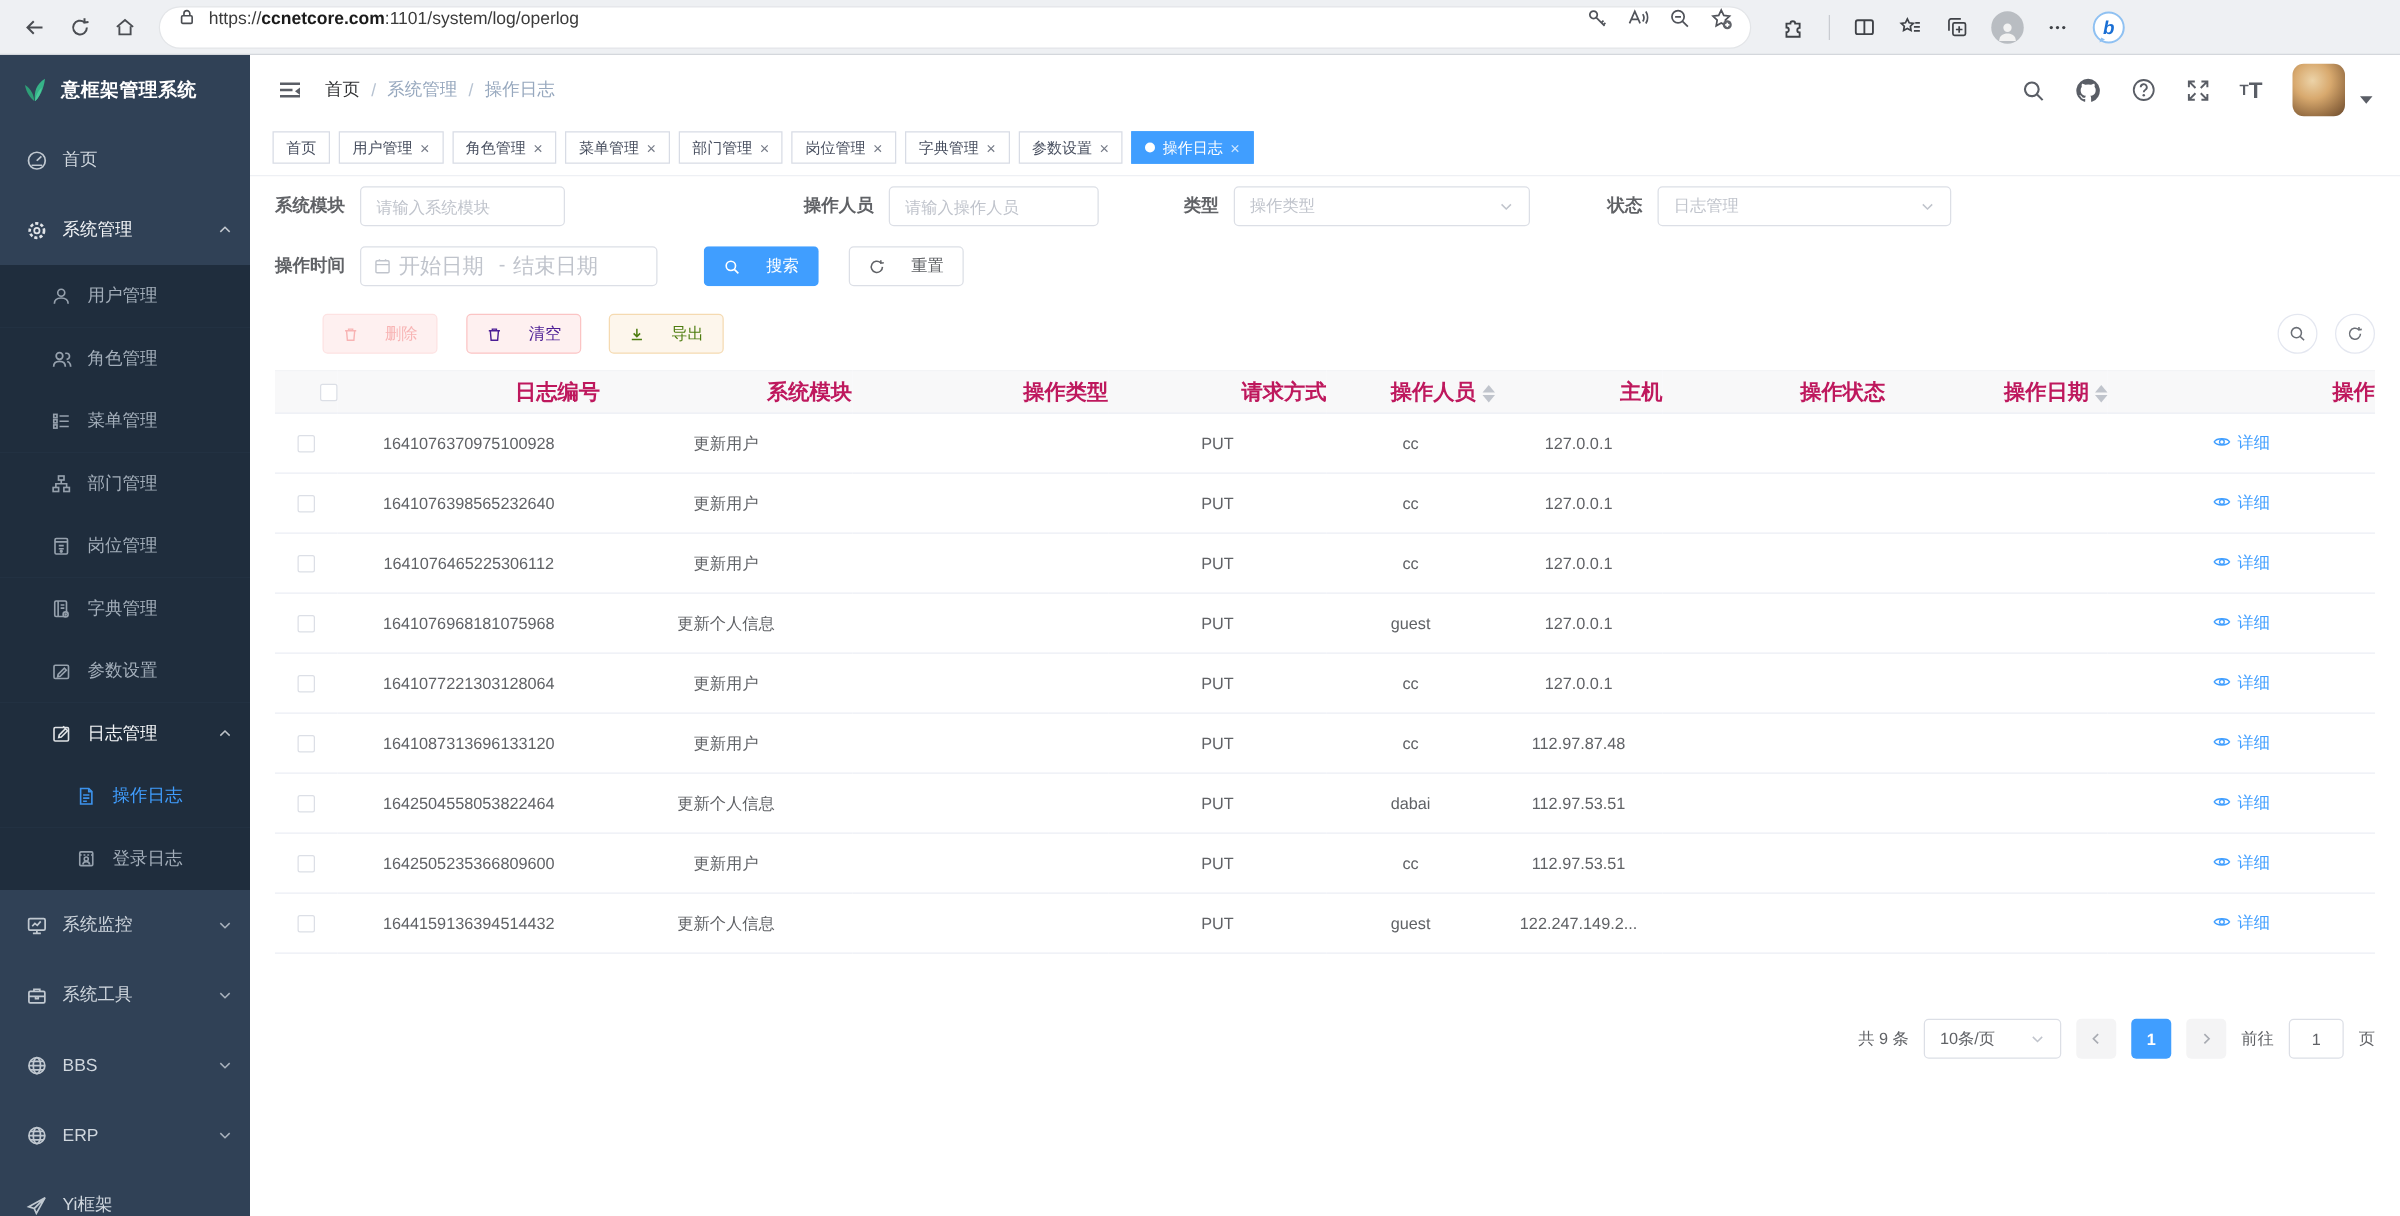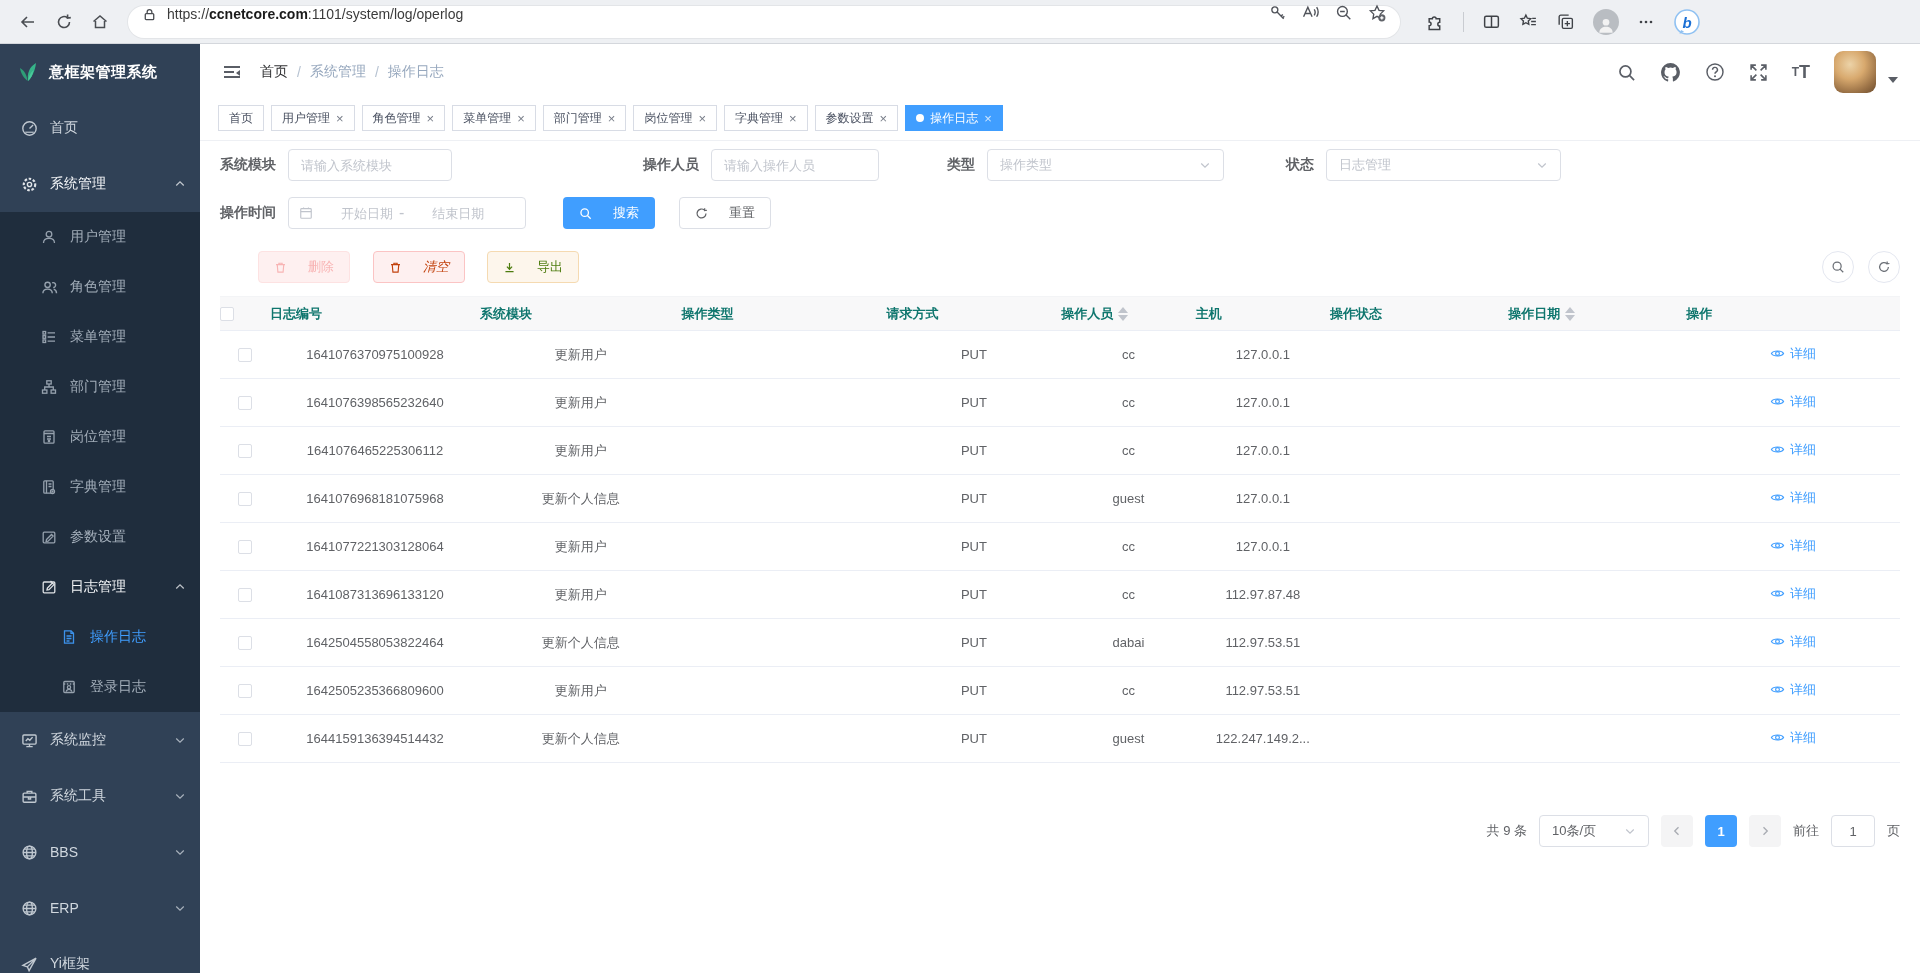--- a/index.html
+++ b/index.html
@@ -3,21 +3,21 @@
 <meta charset="utf-8">
 <style>
   * { box-sizing: border-box; margin: 0; padding: 0; }
   html,body { width:1920px; height:973px; overflow:hidden; }
   body { font-family:"Liberation Sans","DejaVu Sans",sans-serif; background:#fff; }
   svg { display:block; }
 
   
   .browser-bar{height:44px;background:#eef0f3;border-bottom:1px solid #d4d7dc;display:flex;align-items:center;padding:0 10px;}
   .bicon{width:36px;height:36px;display:flex;align-items:center;justify-content:center;border-radius:6px;color:#4a4d52;flex-shrink:0;cursor:pointer;}
-  .url-pill{width:1272px;height:32px;margin-left:10px;background:#fff;border-radius:16px;display:flex;align-items:flex-end;padding:16px 14px;box-shadow:0 0 0 1px #e3e5e8;}
+  .url-pill{width:1272px;height:32px;margin-left:10px;background:#fff;border-radius:16px;display:flex;align-items:flex-start;padding:0 14px;box-shadow:0 0 0 1px #e3e5e8;}
   .url-text{font-size:14px;color:#3b3b3b;margin-left:10px;white-space:nowrap;}
   .url-text b{color:#1b1b1b;}
   .pill-icons{margin-left:auto;display:flex;align-items:center;gap:16px;color:#50535a;}
   .chrome-right{display:flex;align-items:center;gap:18px;margin-left:26px;margin-right:104px;color:#3f4247;}
   .vsep{width:1px;height:20px;background:#c9ccd1;}
   .profile-circle{width:26px;height:26px;border-radius:50%;background:#b9bdc2;display:flex;align-items:end;justify-content:center;overflow:hidden;}
 
   
   .app{display:flex;height:929px;}
   .sidebar{width:200px;flex-shrink:0;background:#304156;overflow:hidden;}
@@ -65,35 +65,35 @@
   .fr2{margin-top:16px;}
   .tbox{height:32px;border:1px solid #dcdfe6;border-radius:4px;font-size:13px;color:#606266;padding:0 12px;outline:none;}
   .tbox::placeholder{color:#c0c4cc;}
   #g-operator{margin-left:191px;}
   #g-type{margin-left:68px;}
   #g-status{margin-left:62px;}
   .select{height:32px;border:1px solid #dcdfe6;border-radius:4px;display:flex;align-items:center;padding:0 12px;cursor:pointer;background:#fff;}
   .select .ph{font-size:13px;color:#c0c4cc;}
   .select .sel-chev{margin-left:auto;color:#c0c4cc;}
   .datebox{width:238px;height:32px;border:1px solid #dcdfe6;border-radius:4px;display:flex;align-items:center;padding:0 10px;gap:6px;color:#c0c4cc;}
-  .datebox input{border:none;outline:none;width:74px;font-size:13px;text-align:right;color:#606266;}
+  .datebox input{border:none;outline:none;width:74px;font-size:17px;text-align:left;color:#606266;}
   .datebox input::placeholder{color:#c0c4cc;}
   .btn{height:32px;border-radius:4px;font-size:13px;display:inline-flex;align-items:center;justify-content:center;gap:21px;cursor:pointer;border:1px solid transparent;padding:0 15px;white-space:nowrap;}
   .btn-primary{background:#409eff;color:#fff;margin-left:37px;}
   .btn-plain{background:#fff;border-color:#dcdfe6;color:#606266;margin-left:24px;}
   .btn-danger-disabled{background:#fef0f0;border-color:#fde2e2;color:#f8b4b4;cursor:not-allowed;margin-left:38px;}
-  .btn-danger{background:#fef0f0;border-color:#fbc4c4;color:#c2410c;margin-left:23px;font-style:italic;}
+  .btn-danger{background:#fef0f0;border-color:#fbc4c4;color:#4c1d95;margin-left:23px;}
   .btn-warning{background:#fdf6ec;border-color:#f5dab1;color:#4d7c0f;margin-left:22px;}
   .toolbar{display:flex;align-items:center;margin-top:22px;}
   .tool-right{margin-left:auto;display:flex;gap:14px;margin-right:0;}
   .circle-btn{width:32px;height:32px;border-radius:50%;border:1px solid #e4e7f0;background:#fff;display:flex;align-items:center;justify-content:center;color:#6b6f76;cursor:pointer;}
 
   
   table.log-table{width:100%;margin-top:13px;border-collapse:collapse;table-layout:fixed;}
-  .log-table thead th{background:#f8f8f9;height:34px;font-size:13px;color:#0f766e;font-weight:bold;text-align:left;white-space:nowrap;}
+  .log-table thead th{background:#f8f8f9;height:34px;font-size:17px;color:#be185d;font-weight:bold;text-align:right;white-space:nowrap;}
   .log-table tbody td{height:48px;border-bottom:1px solid #ebeef5;font-size:13px;color:#606266;text-align:center;white-space:nowrap;overflow:hidden;text-overflow:ellipsis;}
   .log-table thead tr{border-bottom:1px solid #ebeef5;border-top:1px solid #f3f4f6;}
   .checkbox{width:14px;height:14px;border:1px solid #dcdfe6;border-radius:2px;background:#fff;display:inline-block;vertical-align:middle;cursor:pointer;}
   .sort{display:inline-flex;flex-direction:column;gap:2px;margin-left:5px;vertical-align:middle;cursor:pointer;}
   .sort i{width:0;height:0;border-left:5px solid transparent;border-right:5px solid transparent;display:block;}
   .sort .cu{border-bottom:6px solid #c0c4cc;}
   .sort .cd{border-top:6px solid #c0c4cc;}
   .detail-link{display:inline-flex;align-items:center;gap:5px;color:#409eff;cursor:pointer;}
 
   

